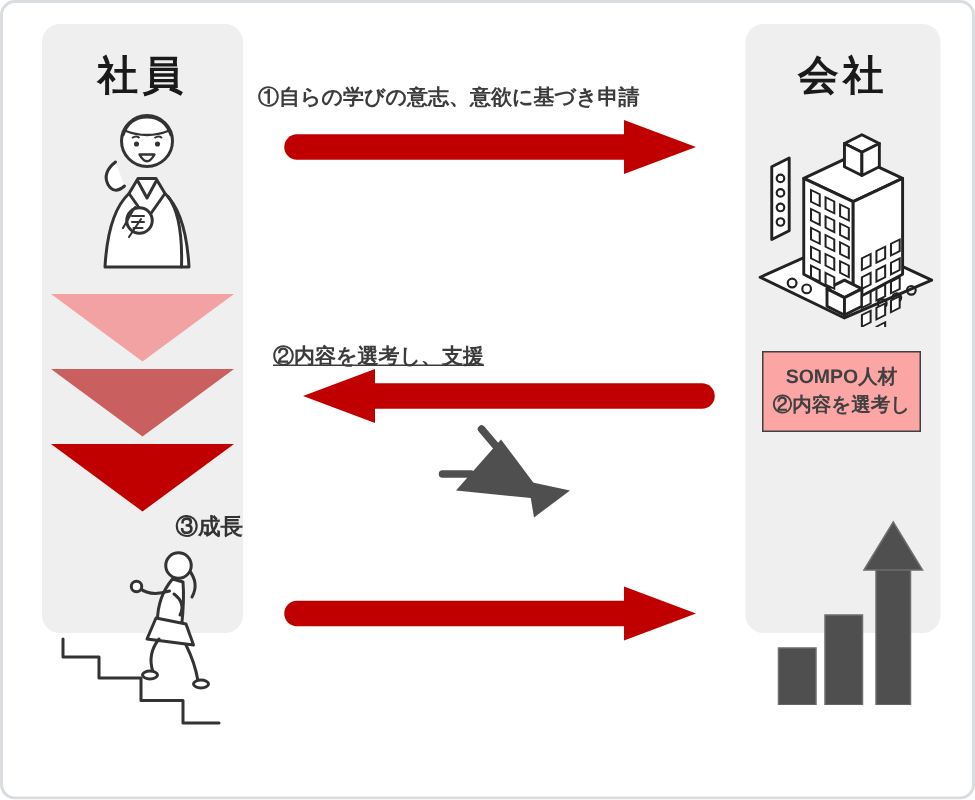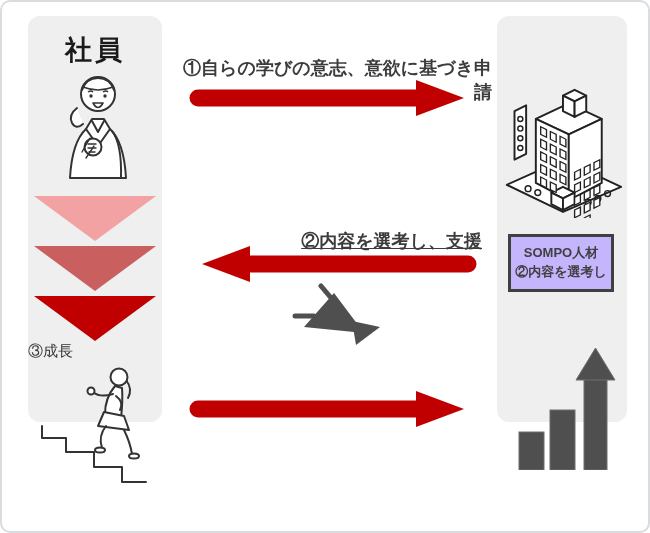--- a/index.html
+++ b/index.html
@@ -11,26 +11,26 @@
   .col-right{left:495px;width:130px;}
   .col-title{margin-top:16px;text-align:center;font-size:27px;font-weight:bold;
              color:#1a1a1a;letter-spacing:3px;}
   .illus{position:absolute;}
   .chevrons{position:absolute;left:6px;top:180px;width:122px;}
   .chev{width:0;height:0;margin:0 auto 5px auto;
         border-left:61px solid transparent;border-right:61px solid transparent;}
   .chev1{border-top:45px solid #f2a2a2;}
   .chev2{border-top:45px solid #c95f5f;}
   .chev3{border-top:45px solid #c00000;}
-  .growth-label{position:absolute;top:326px;left:0;width:100%;text-align:left;
-                font-size:15px;font-weight:normal;color:#333;}
+  .growth-label{position:absolute;top:326px;left:0;width:100%;text-align:right;
+                font-size:15px;font-weight:bold;color:#333;}
   .fund-box{position:absolute;left:11px;top:218px;width:106px;box-sizing:border-box;
-            background:#c4b5fd;border:3px solid #404040;padding:7px 2px;
+            background:#fca5a5;border:1px solid #404040;padding:7px 2px;
             text-align:center;font-size:13px;font-weight:bold;color:#404040;line-height:1.45;}
-  .flow-label{position:absolute;text-align:right;font-size:18px;font-weight:bold;color:#3c3c3c;}
+  .flow-label{position:absolute;text-align:left;font-size:14px;font-weight:bold;color:#3c3c3c;}
   .lbl1{left:170px;top:54px;width:320px;}
   .lbl2{left:180px;top:227px;width:300px;text-decoration:underline;}
   .lbl3{left:180px;top:370px;width:300px;}
   .arrow{position:absolute;}
   .arr1{left:186px;top:74px;}
   .arr2{left:196px;top:240px;}
   .arr3{left:186px;top:385px;}
   .megaphone{position:absolute;left:290px;top:281px;}
   svg{display:block;}
 </style>
@@ -86,20 +86,21 @@
         <path d="M70,50 L90,54 L95,68 L64,64 Z"></path>
         <path d="M72,64 Q64,74 68,86" fill="none"></path>
         <ellipse cx="66" cy="88" rx="5" ry="2.6"></ellipse>
         <path d="M90,68 Q96,80 98,92" fill="none"></path>
         <ellipse cx="100" cy="94" rx="5" ry="2.6"></ellipse>
       </g>
     </svg>
   </div>
 
   <div class="column col-right">
+    <div class="col-title">会社</div>
 
     <svg class="illus" style="left:2px;top:62px;" width="126" height="140" viewBox="0 0 130 140">
       <g fill="#fff" stroke="#222" stroke-width="2" stroke-linejoin="round">
         <polygon points="8,108 66,82 126,110 66,136"></polygon>
         <polygon points="16,32 28,26 28,76 16,82"></polygon>
         <polygon points="38,40 72,24 106,40 72,56"></polygon>
         <polygon points="38,40 72,56 72,124 38,106"></polygon>
         <polygon points="106,40 72,56 72,124 106,106"></polygon>
         <polygon points="66,16 78,10 90,16 78,22"></polygon>
         <polygon points="66,16 78,22 78,38 66,32"></polygon>

